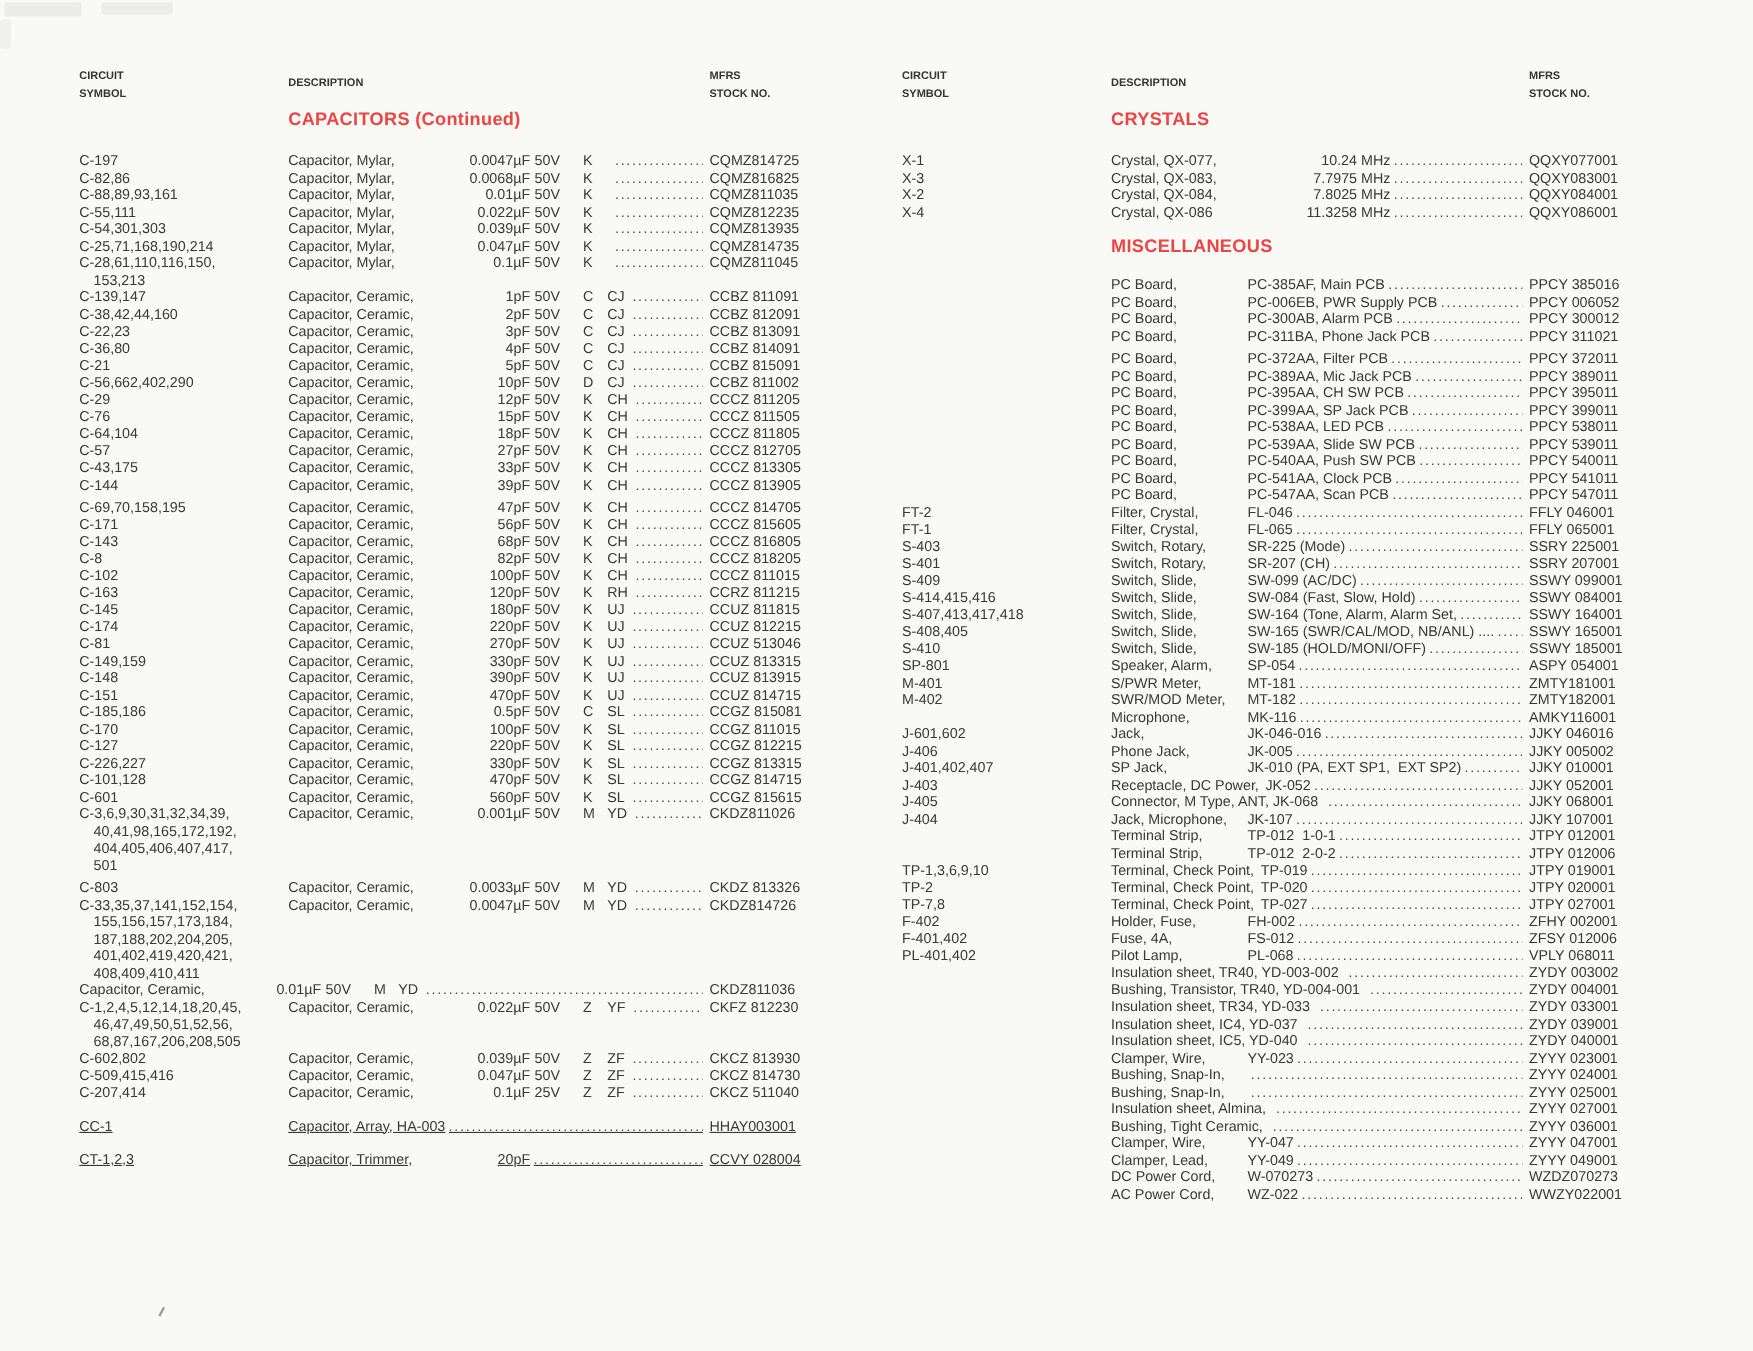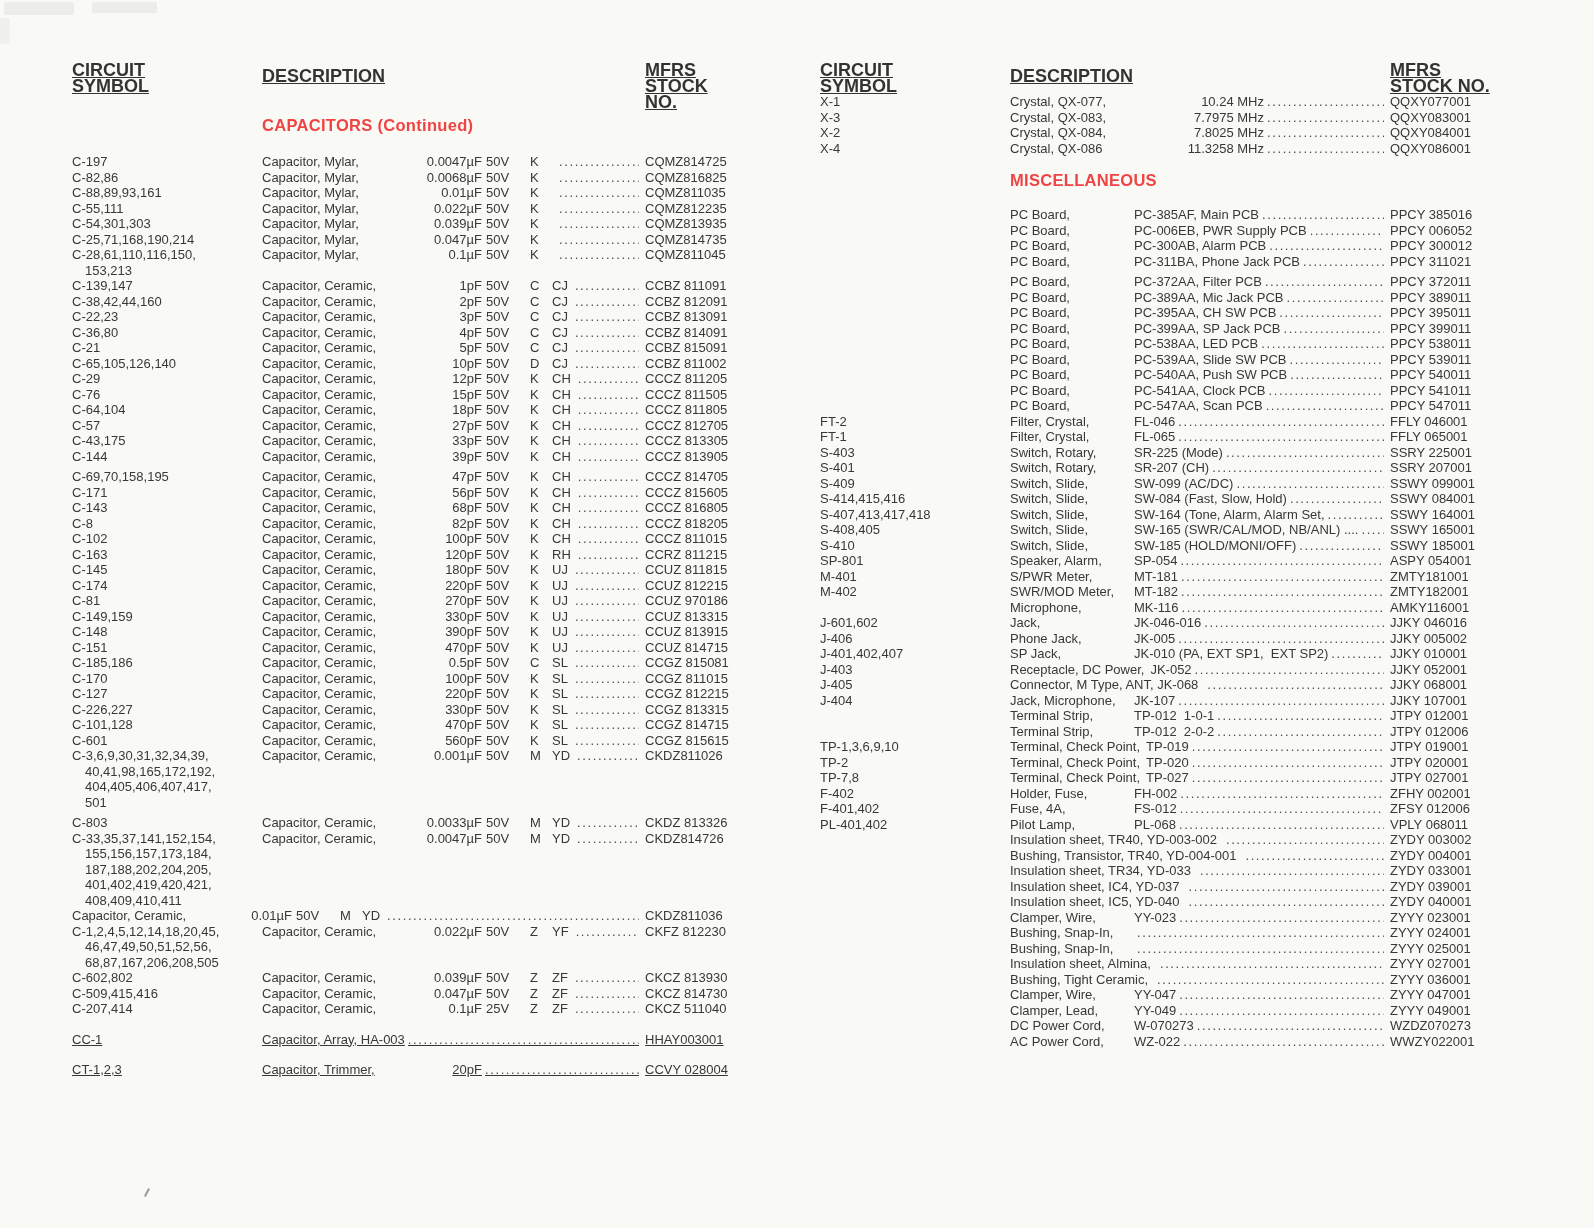--- a/index.html
+++ b/index.html
@@ -8,21 +8,21 @@
     background:#f9f9f6;
     font-family:"Liberation Sans","DejaVu Sans",sans-serif;
     color:#383838;
     font-size:13px;line-height:15.5px;
   }
   .page{position:relative;width:1594px;height:1228px;}
   .col{position:absolute;top:62px;}
   .col-left{left:72px;width:668px;}
   .col-right{left:820px;width:676px;}
 
-  .colhead{display:flex;font-weight:bold;font-size:18px;line-height:16px;color:#333;text-decoration:underline;}
+  .colhead{display:flex;font-weight:bold;font-size:10px;line-height:16px;color:#333;}
   .head-sym{width:190px;flex:none;}
   .head-desc{flex:1;padding-top:6px;}
   .head-mfrs{width:95px;flex:none;}
   .col-right .head-mfrs{width:106px;}
 
   .section-title{
     margin:6px 0 20px 190px;font-size:16.5px;line-height:18px;
     font-weight:bold;color:#ef4444;letter-spacing:.3px;
   }
   .section-title.misc{margin-top:15px;margin-bottom:18px;}
@@ -250,21 +250,21 @@
             <span class="c-val">5pF</span>
             <span class="c-volt">50V</span>
             <span class="c-t1">C</span>
             <span class="c-t2">CJ</span>
             <span class="dots">............................................................................................................................................</span>
             <span class="c-stock">CCBZ 815091</span>
           </div>
         </div>
         <div class="lrow">
           <div class="c-sym">
-            <div class="sym-line">C-65,105,126,140</div>
+            <div class="sym-line">C-56,662,402,290</div>
           </div>
           <div class="c-body">
             <span class="c-desc">Capacitor, Ceramic,</span>
             <span class="c-val">10pF</span>
             <span class="c-volt">50V</span>
             <span class="c-t1">D</span>
             <span class="c-t2">CJ</span>
             <span class="dots">............................................................................................................................................</span>
             <span class="c-stock">CCBZ 811002</span>
           </div>
@@ -469,21 +469,21 @@
           <div class="c-sym">
             <div class="sym-line">C-81</div>
           </div>
           <div class="c-body">
             <span class="c-desc">Capacitor, Ceramic,</span>
             <span class="c-val">270pF</span>
             <span class="c-volt">50V</span>
             <span class="c-t1">K</span>
             <span class="c-t2">UJ</span>
             <span class="dots">............................................................................................................................................</span>
-            <span class="c-stock">CCUZ 970186</span>
+            <span class="c-stock">CCUZ 513046</span>
           </div>
         </div>
         <div class="lrow">
           <div class="c-sym">
             <div class="sym-line">C-149,159</div>
           </div>
           <div class="c-body">
             <span class="c-desc">Capacitor, Ceramic,</span>
             <span class="c-val">330pF</span>
             <span class="c-volt">50V</span>
@@ -752,20 +752,21 @@
       <div class="head-sym">
         <div>CIRCUIT</div>
         <div>SYMBOL</div>
       </div>
       <div class="head-desc">DESCRIPTION</div>
       <div class="head-mfrs">
         <div>MFRS</div>
         <div>STOCK NO.</div>
       </div>
     </div>
+    <h2 class="section-title">CRYSTALS</h2>
     <div id="crystal-rows">
         <div class="rrow">
           <div class="r-sym">X-1</div>
           <div class="r-body">
             <span class="r-name">Crystal, QX-077,</span>
             <span class="r-detail freq">10.24 MHz</span>
             <span class="dots">............................................................................................................................................</span>
             <span class="r-stock">QQXY077001</span>
           </div>
         </div>

